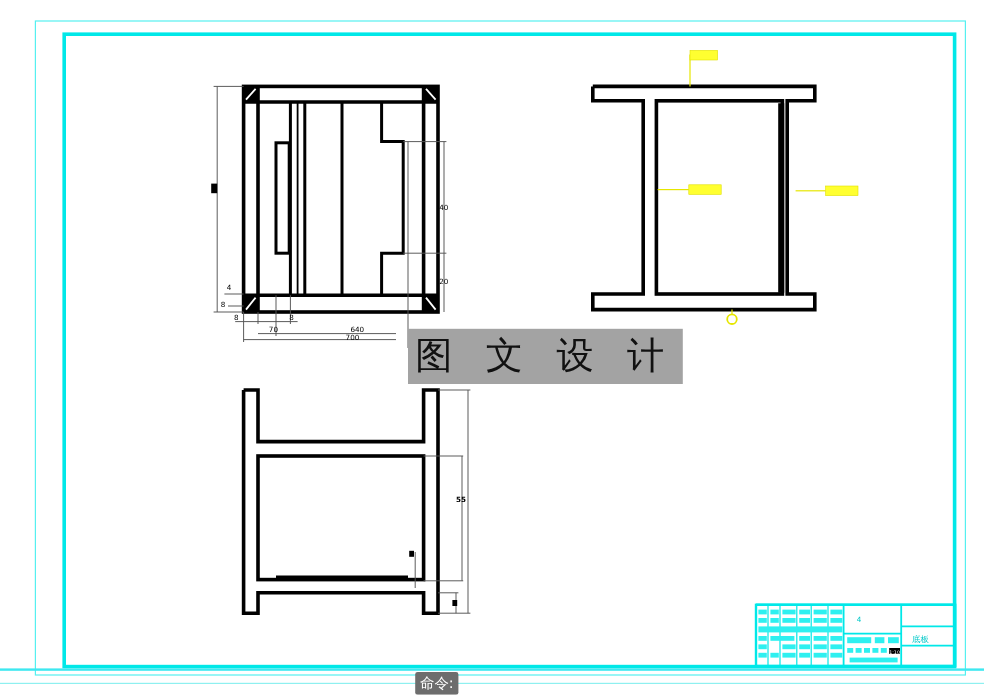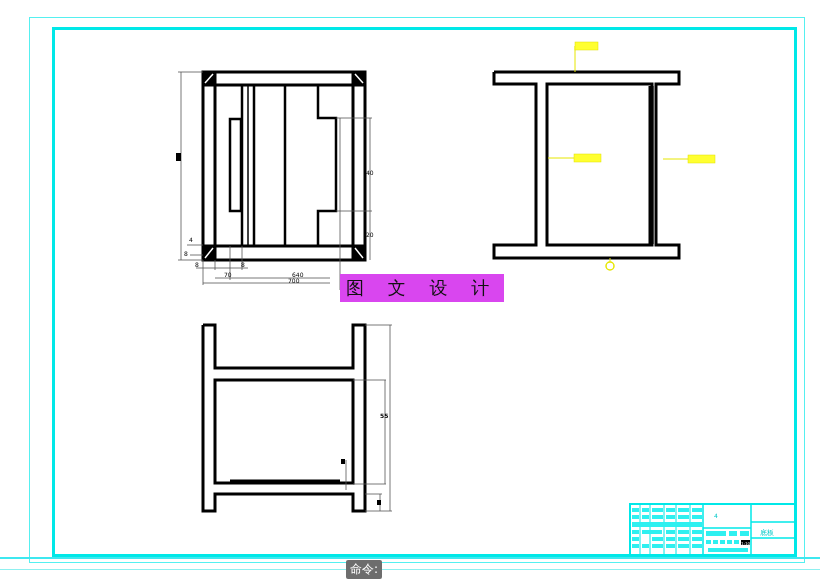--- a/index.html
+++ b/index.html
@@ -1,20 +1,20 @@
 <!DOCTYPE html>
 <html><head>
 <meta charset="utf-8">
 <style>
   html, body { margin:0; padding:0; background:#ffffff; }
   body { width:820px; height:579px; position:relative; overflow:hidden; font-family:"DejaVu Sans", sans-serif; }
   .frame-outer { position:absolute; left:29px; top:17px; width:776px; height:546px; border:1px solid #55f0f0; box-sizing:border-box; }
   .frame-inner { position:absolute; left:52px; top:27px; width:745px; height:530px; border:3px solid #00e8e8; box-sizing:border-box; }
   svg.drawing { position:absolute; left:0; top:0; }
-  .watermark { position:absolute; left:340px; top:274px; font-family:"DejaVu Serif", serif; font-size:18px; letter-spacing:9px; color:#111; background:#d946ef; padding:2px 6px; }
+  .watermark { position:absolute; left:340px; top:274px; font-family:"DejaVu Serif", serif; font-size:31px; letter-spacing:9px; color:#111; background:#a3a3a3; padding:2px 6px; }
   .cmd { position:absolute; left:346px; top:560px; background:#6d6d6d; color:#ffffff; font-size:12px; padding:1px 4px; border-radius:2px; }
   .cmd-line1 { position:absolute; left:0; top:557px; width:820px; height:2px; background:#3ee8f0; }
   .cmd-line2 { position:absolute; left:0; top:569px; width:820px; height:1px; background:#8ef0f0; }
   .dimtxt { font-family:"DejaVu Sans", sans-serif; font-size:6px; fill:#000; }
 </style>
 </head>
 <body>
 
 <div class="frame-outer"></div>
 <div class="frame-inner"></div>

